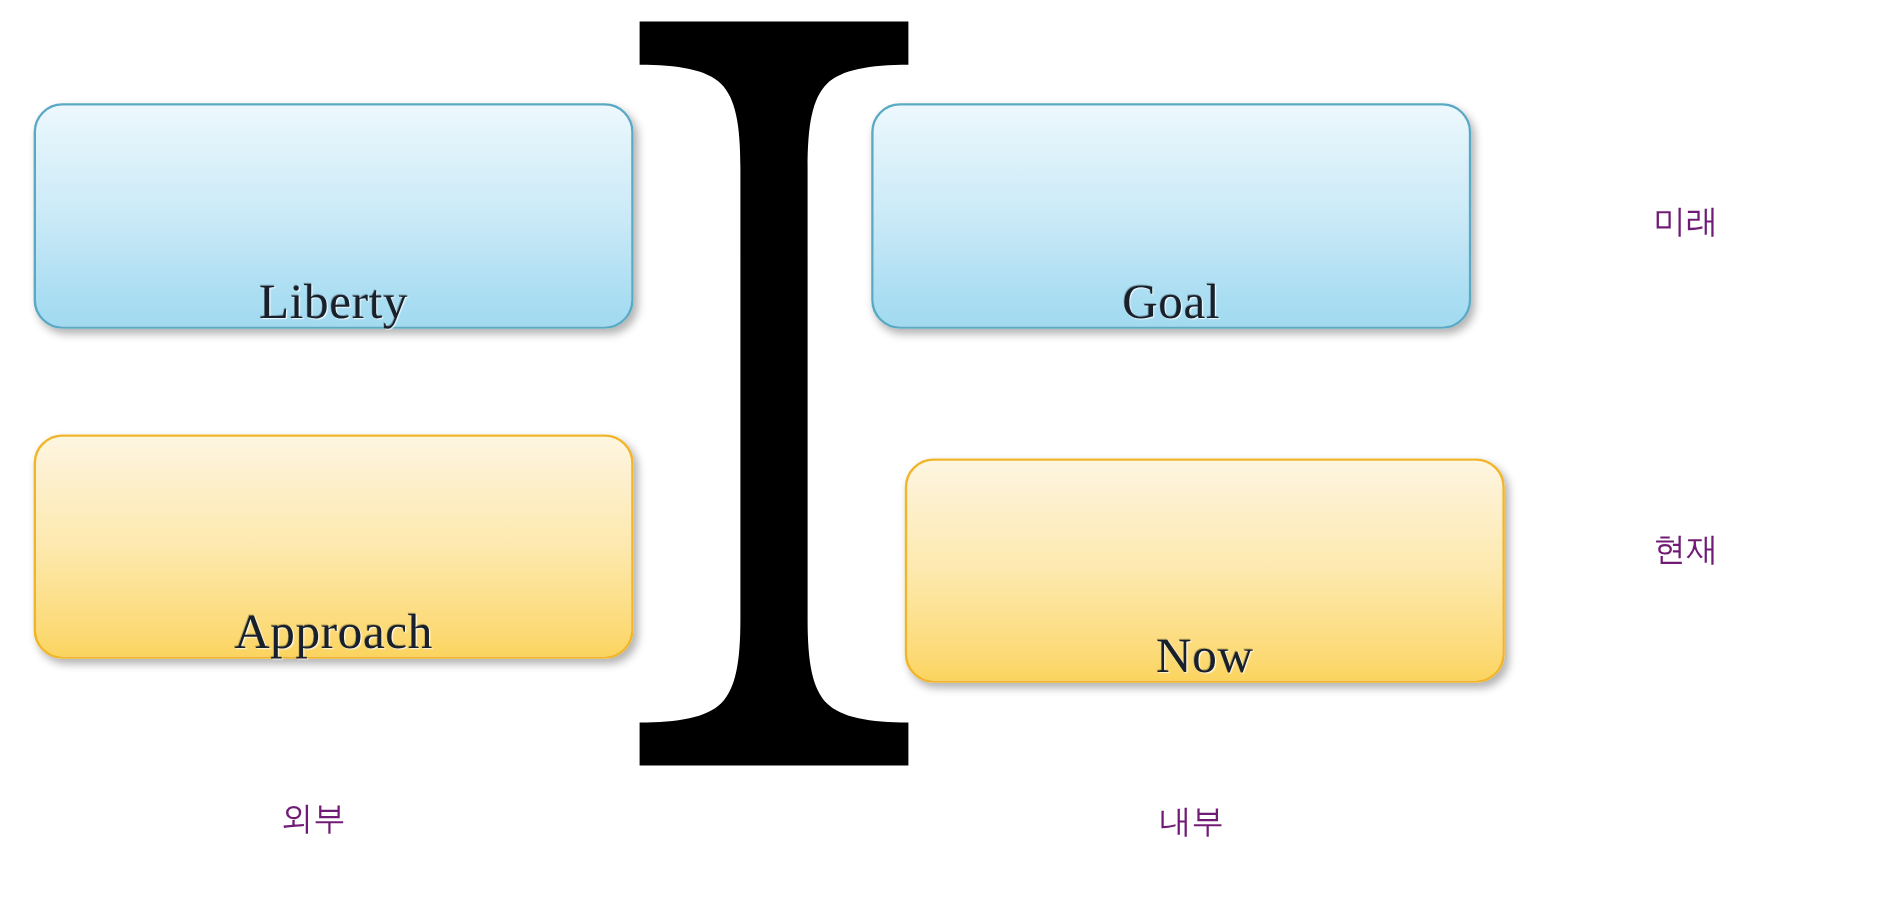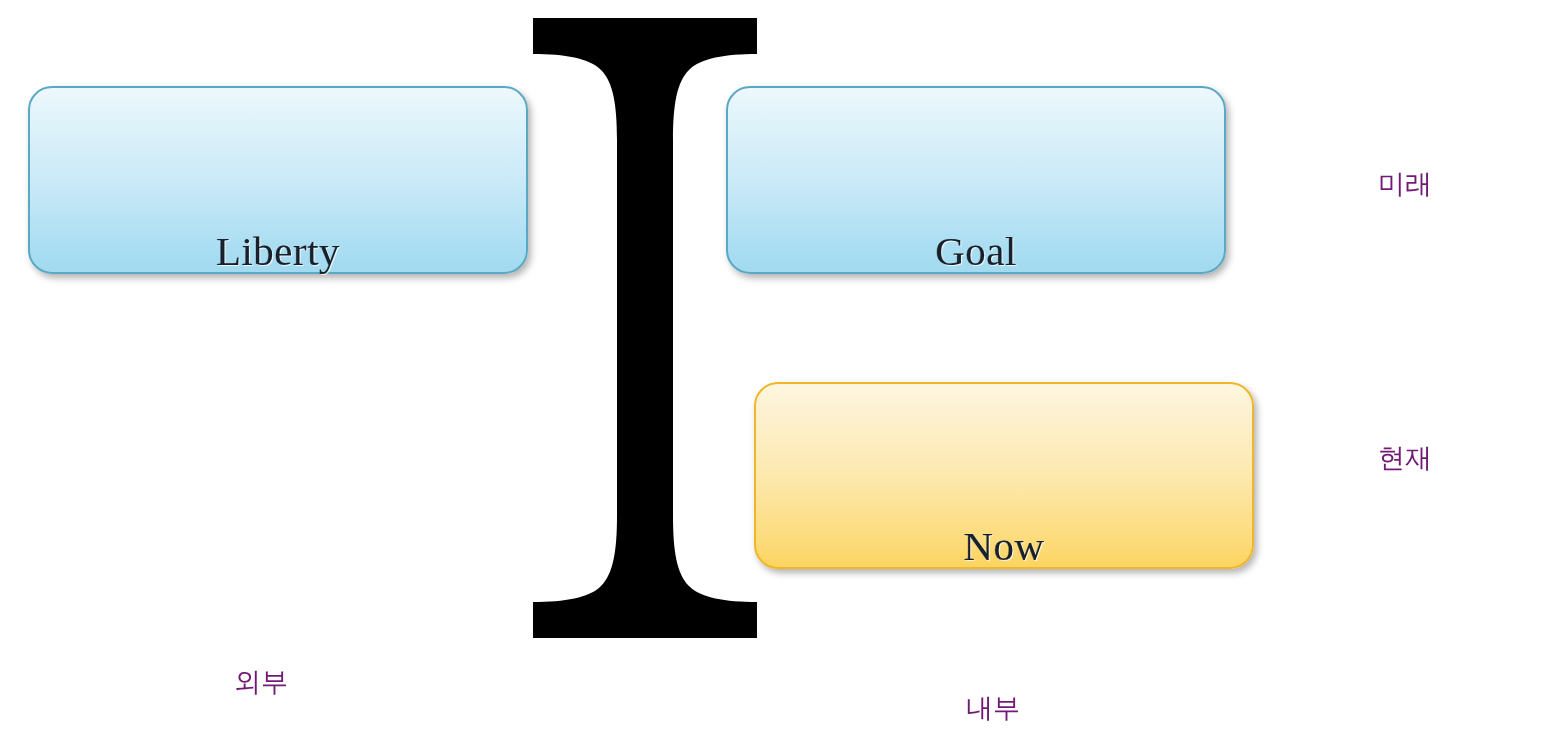--- a/index.html
+++ b/index.html
@@ -79,35 +79,38 @@
     position: absolute;
     font-family: "Liberation Sans", "DejaVu Sans", sans-serif;
     font-size: 27px;
     color: #701a75;
     white-space: nowrap;
   }
 
   #label-future  { left: 1378px; top: 166px; }
   #label-present { left: 1378px; top: 440px; }
   #label-external { left: 234px; top: 664px; }
-  #label-internal { left: 966px; top: 690px; }
+  #label-internal { left: 966px; top: 666px; }
 </style>
 </head>
 <body>
 
 <div id="canvas">
 
   <div class="node node-blue" id="node-liberty">
     <span class="node-label">Liberty</span>
   </div>
 
   <div class="node node-blue" id="node-goal">
     <span class="node-label">Goal</span>
   </div>
 
+  <div class="node node-yellow" id="node-approach">
+    <span class="node-label">Approach</span>
+  </div>
 
   <div class="node node-yellow" id="node-now">
     <span class="node-label">Now</span>
   </div>
 
   <svg id="divider-i" viewBox="0 0 240 640" preserveAspectRatio="none">
     <path fill="#000000" d="
       M 8,10
       L 232,10
       L 232,46

